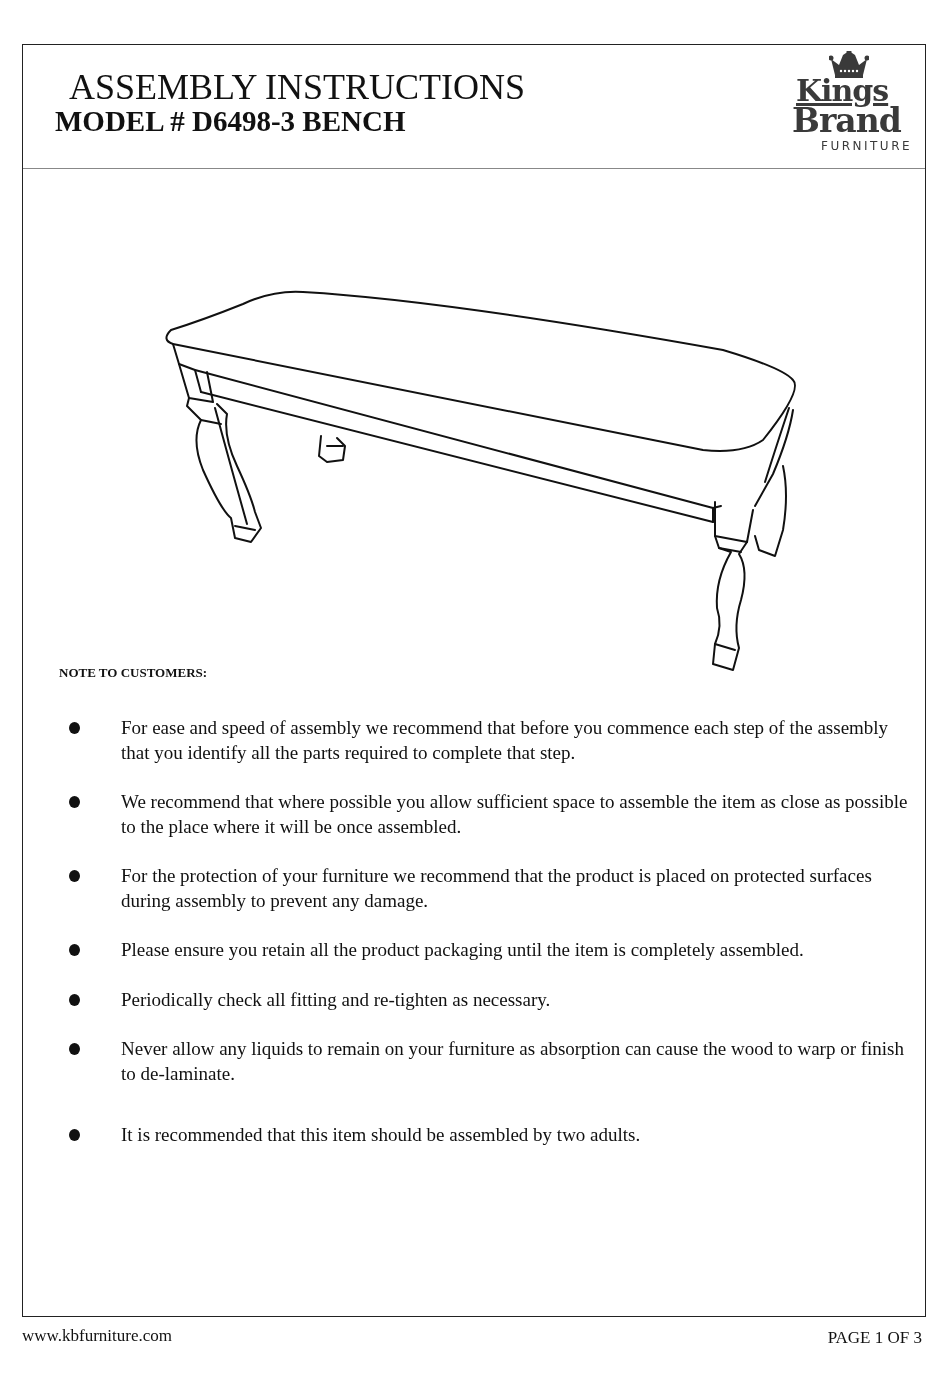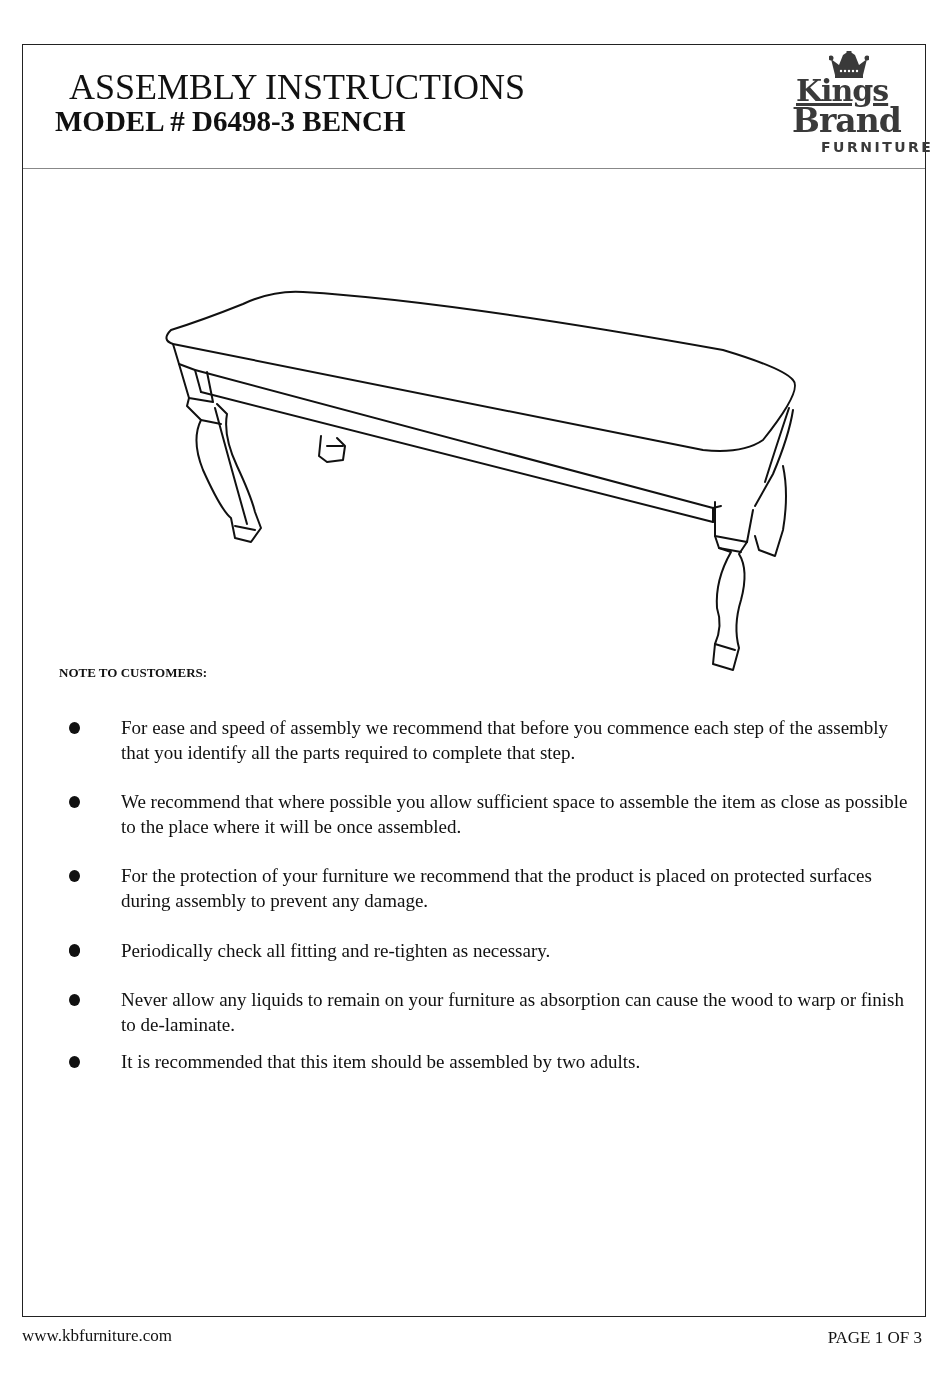--- a/index.html
+++ b/index.html
@@ -26,21 +26,21 @@
     .logo {
       position: absolute; right: 22px; top: 6px; width: 112px; height: 100px;
     }
     .logo .kings, .logo .brand {
       position: absolute; font-family: "DejaVu Serif", serif; font-weight: bold; color: #3a3a3a;
     }
     .logo .kings { left: 5px; top: 22px; font-size: 30px; letter-spacing: -1px; text-decoration: underline; }
     .logo .brand { left: 1px; top: 50px; font-size: 33px; letter-spacing: -1px; }
     .logo .furn {
       position: absolute; left: 30px; top: 88px; font-family: "DejaVu Sans", sans-serif;
-      font-size: 14px; font-weight: bold; letter-spacing: 2.5px; color: #3a3a3a;
+      font-size: 12px; font-weight: normal; letter-spacing: 2.5px; color: #3a3a3a;
     }
     .logo svg.crown { position: absolute; left: 38px; top: 0px; }
     .illustration { position: absolute; left: 120px; top: 195px; width: 680px; height: 440px; }
     .note-title {
       position: absolute; left: 36px; top: 620px; font-size: 13px; font-weight: bold; margin: 0;
     }
     .notes {
       position: absolute; left: 36px; top: 670px; width: 850px; margin: 0; padding: 0; list-style: none;
     }
     .note {
@@ -111,21 +111,21 @@
     <path d="M612,266 L630,234 Q646,196 650,170"></path>
     <path d="M612,296 L616,310 L632,316 L640,290 Q646,254 640,226"></path>
     <path d="M622,242 Q632,210 646,168"></path>
   </svg>
 
   <h3 class="note-title">NOTE TO CUSTOMERS:</h3>
   <ul class="notes">
     <li class="note" style="margin-bottom:24px"><span class="bullet"></span><span>For ease and speed of assembly we recommend that before you commence each step of the assembly that you identify all the parts required to complete that step.</span></li>
     <li class="note" style="margin-bottom:24px"><span class="bullet"></span><span>We recommend that where possible you allow sufficient space to assemble the item as close as possible to the place where it will be once assembled.</span></li>
     <li class="note" style="margin-bottom:24px"><span class="bullet"></span><span>For the protection of your furniture we recommend that the product is placed on protected surfaces during assembly to prevent any damage.</span></li>
-    <li class="note" style="margin-bottom:25px"><span class="bullet"></span></li>
+    <li class="note" style="margin-bottom:25px"><span class="bullet"></span><span>Please ensure you retain all the product packaging until the item is completely assembled.</span></li>
     <li class="note" style="margin-bottom:24px"><span class="bullet"></span><span>Periodically check all fitting and re-tighten as necessary.</span></li>
-    <li class="note" style="margin-bottom:12px"><span class="bullet"></span><span>Never allow any liquids to remain on your furniture as absorption can cause the wood to warp or finish to de-laminate.</span></li>
+    <li class="note" style="margin-bottom:36px"><span class="bullet"></span><span>Never allow any liquids to remain on your furniture as absorption can cause the wood to warp or finish to de-laminate.</span></li>
     <li class="note"><span class="bullet"></span><span>It is recommended that this item should be assembled by two adults.</span></li>
   </ul>
 </div>
 
 <div class="footer-left">www.kbfurniture.com</div>
 <div class="footer-right">PAGE 1 OF 3</div>
 
 </body></html>

